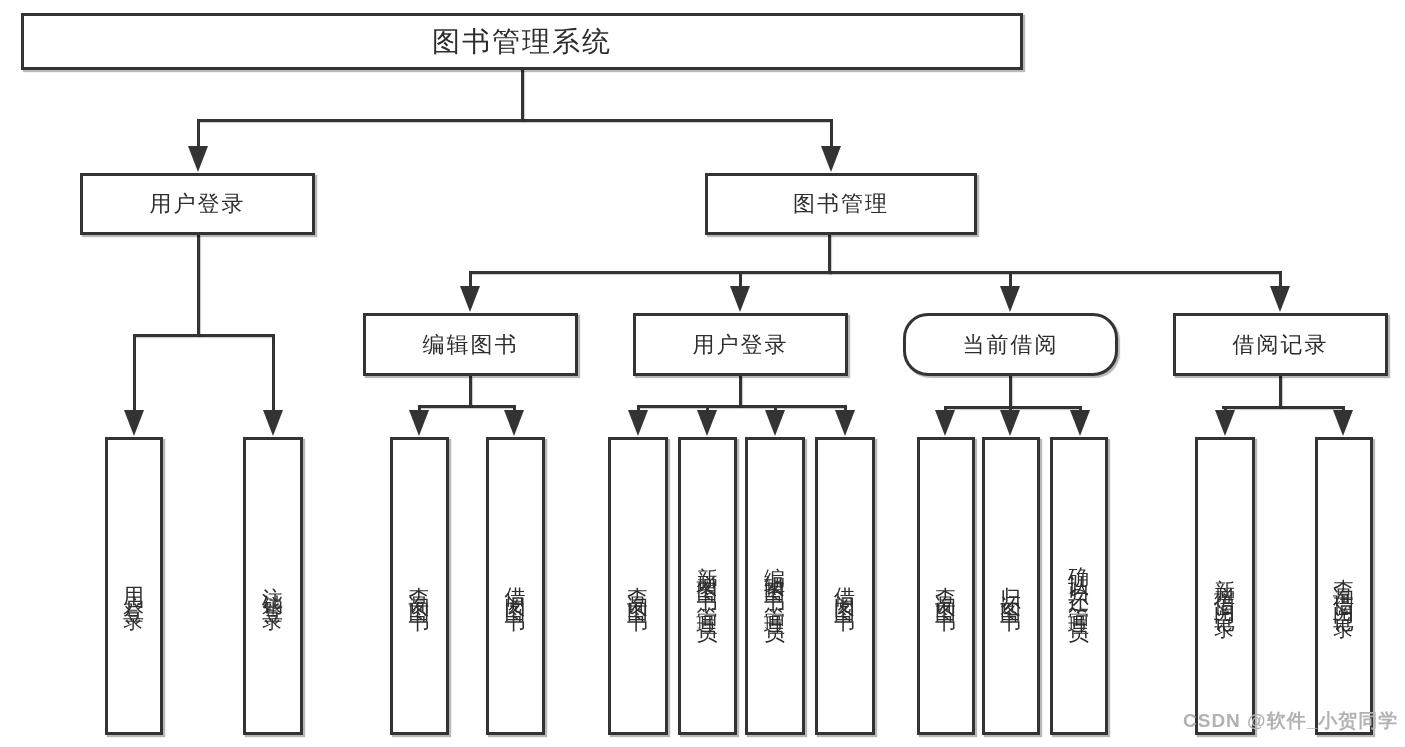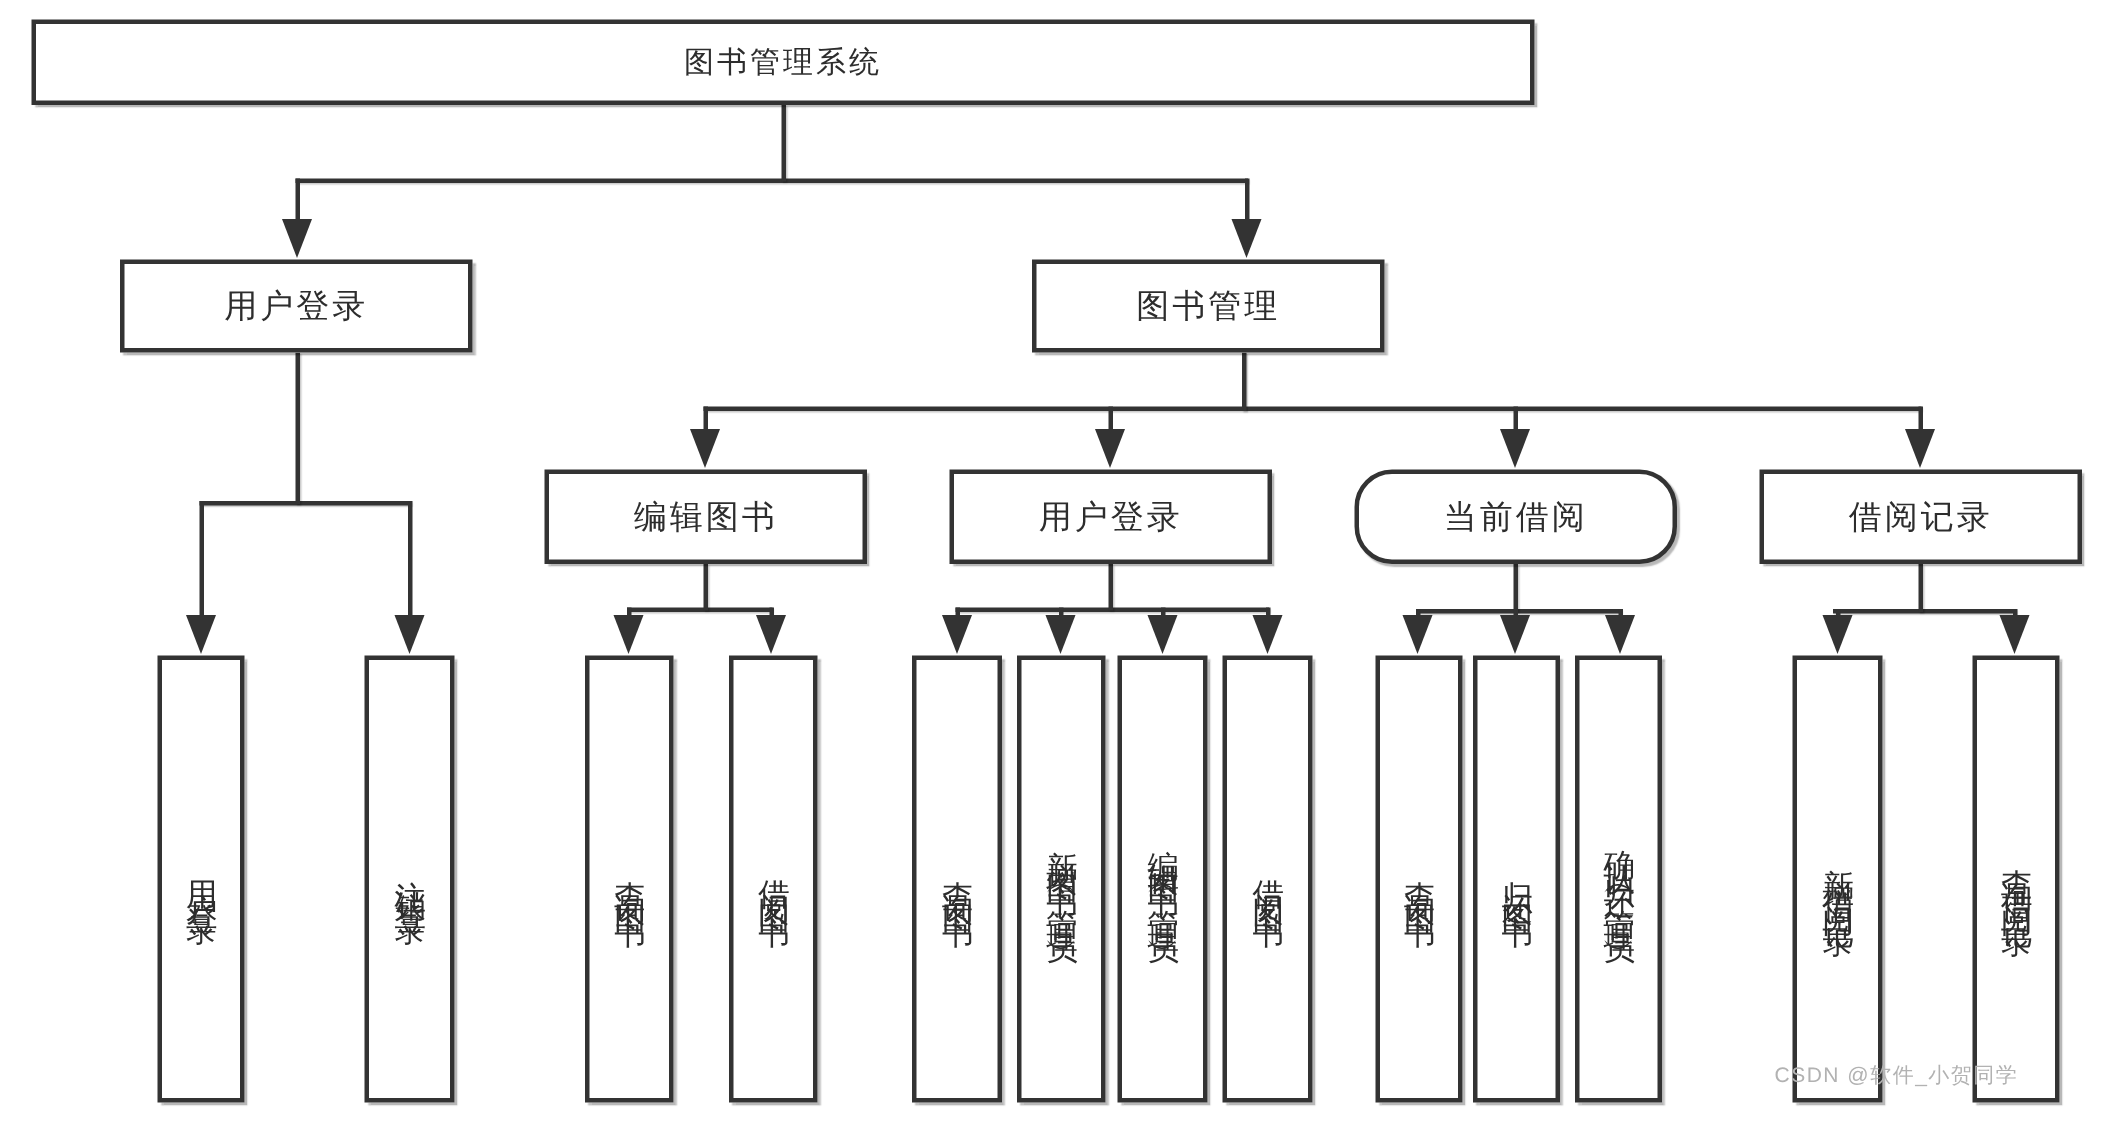--- a/index.html
+++ b/index.html
@@ -16,21 +16,21 @@
     position:absolute;
     background:var(--box-bg);
     border:3px solid var(--line);
     display:flex;align-items:center;justify-content:center;
     color:var(--text);
     box-shadow:2px 2px 1px rgba(0,0,0,0.28);
   }
   .node.h span{
     font-size:22px;letter-spacing:2px;white-space:nowrap;color:var(--text);
   }
-  .node.root span{font-size:20px;}
+  .node.root span{font-size:28px;}
   .node.v span{
     writing-mode:vertical-rl;
     text-orientation:mixed;
     font-size:21px;
     letter-spacing:8px;
     line-height:1;
     color:var(--text);
   }
   .hline,.vline{
     position:absolute;background:var(--line);
@@ -40,21 +40,21 @@
   .vline{width:3px;}
   .arrow-shaft{position:absolute;width:3px;background:var(--line);}
   .arrow-head{
     position:absolute;width:0;height:0;
     border-left:10px solid transparent;
     border-right:10px solid transparent;
     border-top:26px solid var(--line);
   }
   #watermark{
     position:absolute;left:1183px;top:708px;
-    font-size:14px;letter-spacing:1px;color:var(--wm);white-space:nowrap;
+    font-size:19px;letter-spacing:1px;color:var(--wm);white-space:nowrap;font-weight:bold;
   }
 </style>
 </head>
 <body style="background: rgb(255, 255, 255);">
 
 <div id="stage">
   <div id="connectors">
       <div class="hline" style="left: 197px; top: 119px; width: 635px;"></div>
       <div class="hline" style="left: 133px; top: 334px; width: 141px;"></div>
       <div class="hline" style="left: 469px; top: 271px; width: 812px;"></div>
@@ -108,21 +108,21 @@
       <div class="arrow-shaft" style="left: 1341.5px; top: 406px; height: 8px;"></div>
       <div class="arrow-head" style="left: 1333px; top: 410px;"></div>
     </div>
   <div id="nodes">
       <div class="node h root" style="left: 21px; top: 13px; width: 1002px; height: 57px;">
         <span>图书管理系统</span>
       </div>
       <div class="node h" style="left: 80px; top: 173px; width: 235px; height: 62px;">
         <span>用户登录</span>
       </div>
-      <div class="node h" style="left: 688px; top: 173px; width: 235px; height: 62px; text-align: right;">
+      <div class="node h" style="left: 705px; top: 173px; width: 272px; height: 62px; text-align: right;">
         <span>图书管理</span>
       </div>
       <div class="node h" style="left: 363px; top: 313px; width: 215px; height: 63px;">
         <span>编辑图书</span>
       </div>
       <div class="node h" style="left: 633px; top: 313px; width: 215px; height: 63px;">
         <span>用户登录</span>
       </div>
       <div class="node h" style="left: 903px; top: 313px; width: 215px; height: 63px; border-radius: 25px;">
         <span>当前借阅</span>

